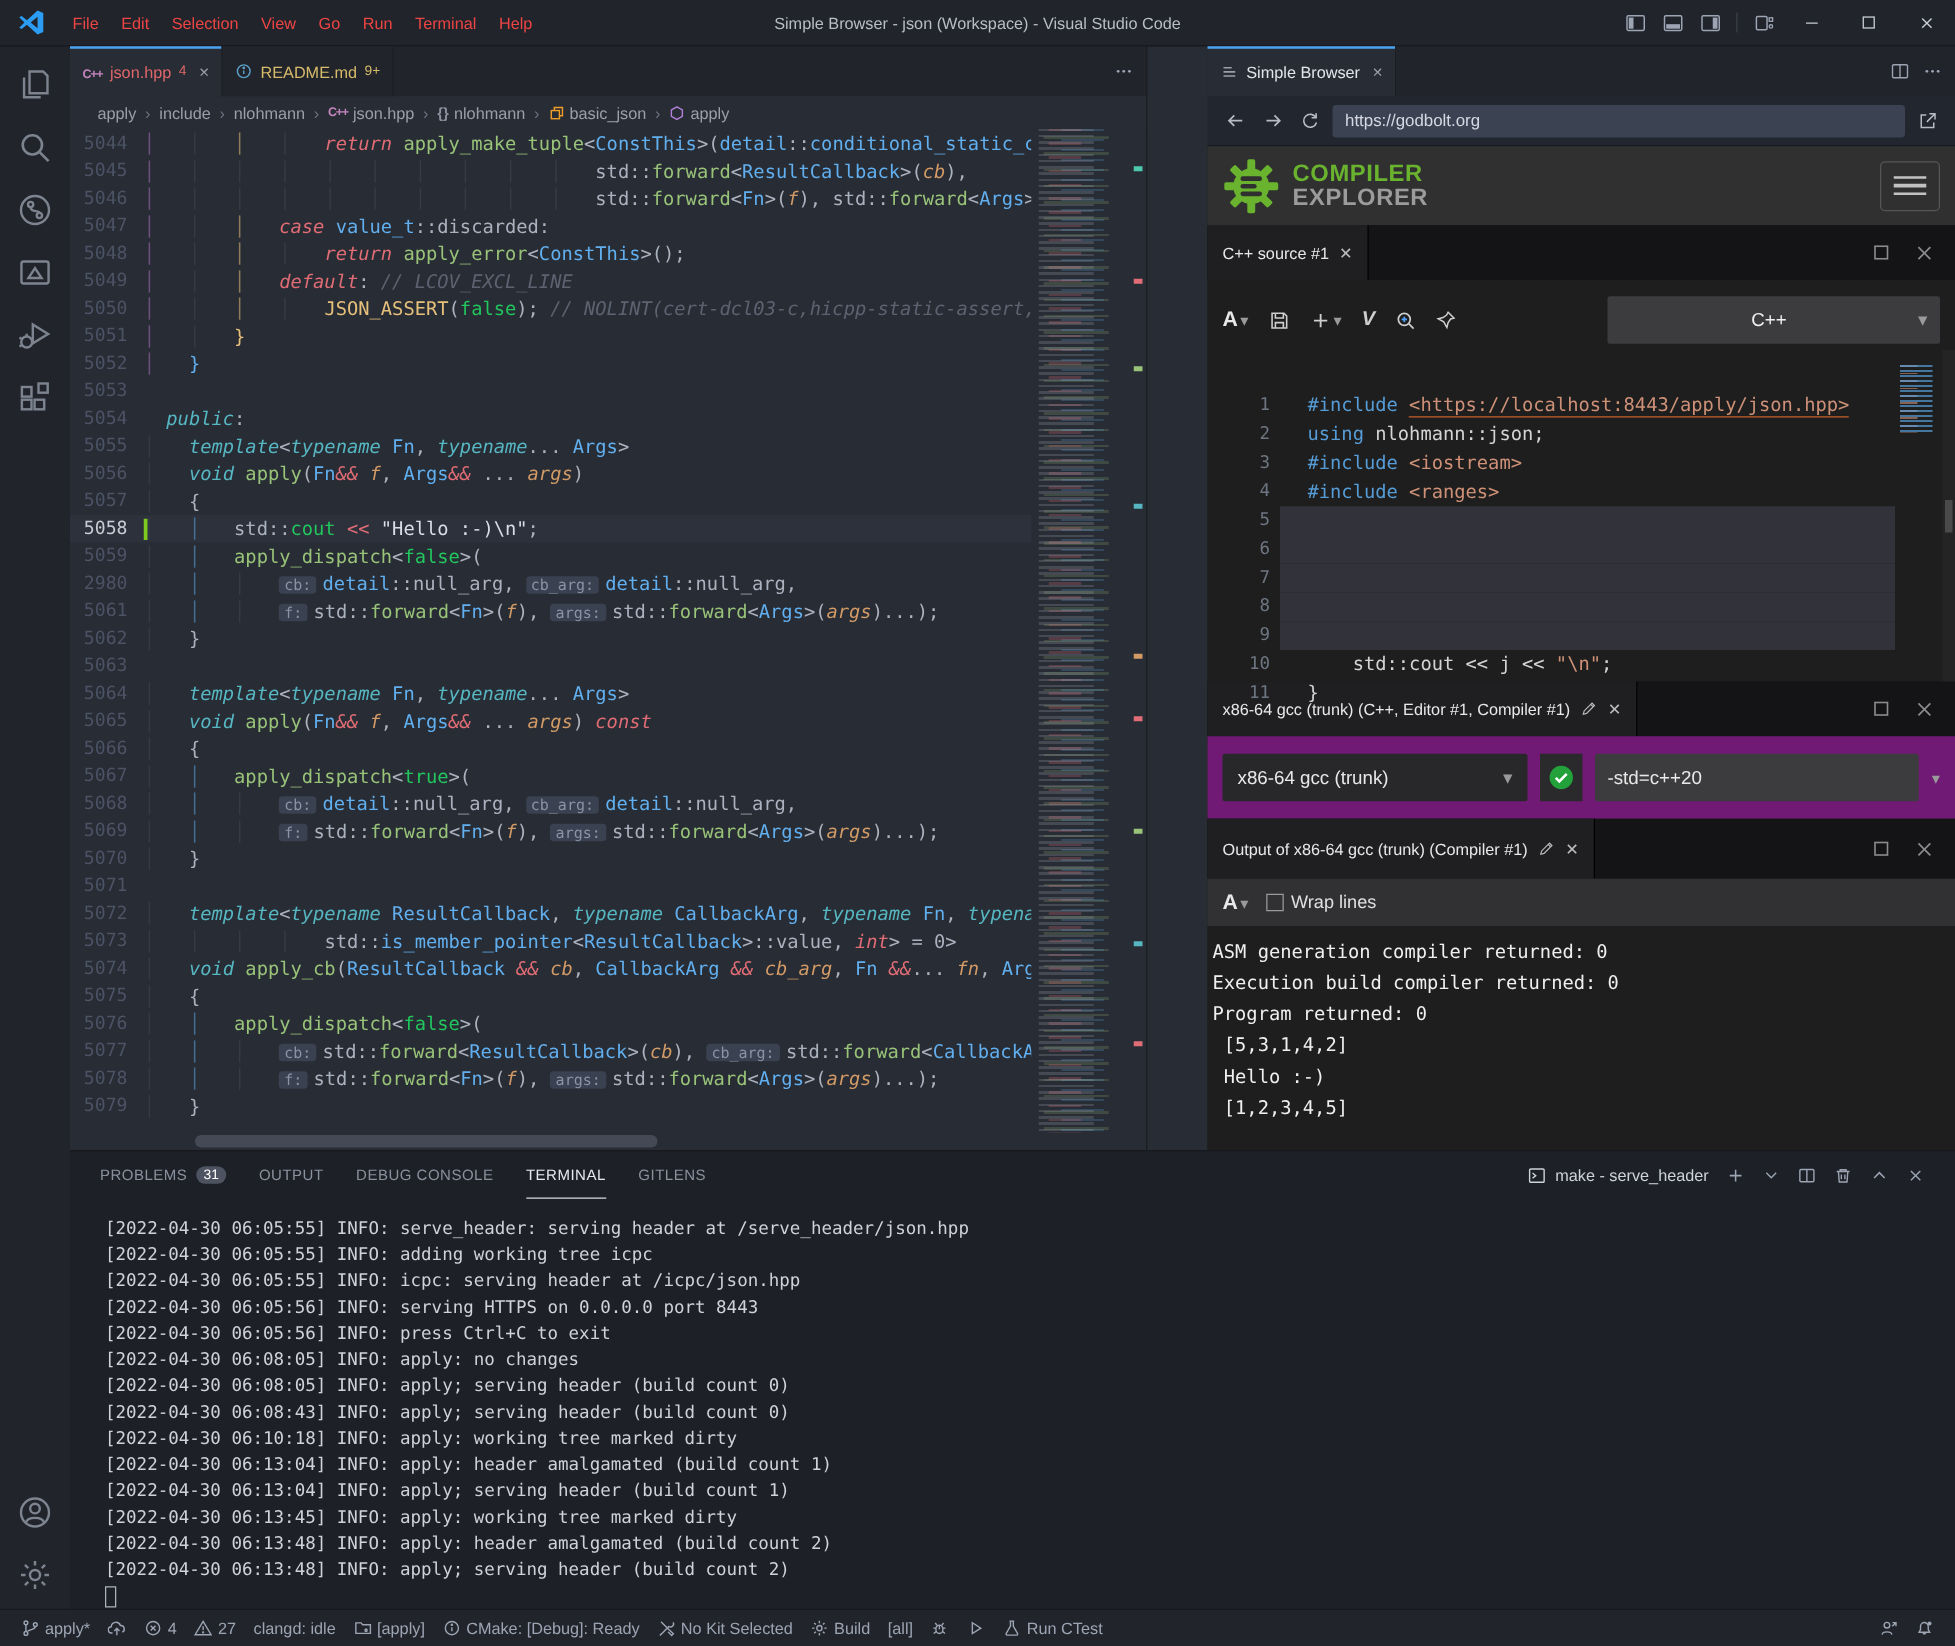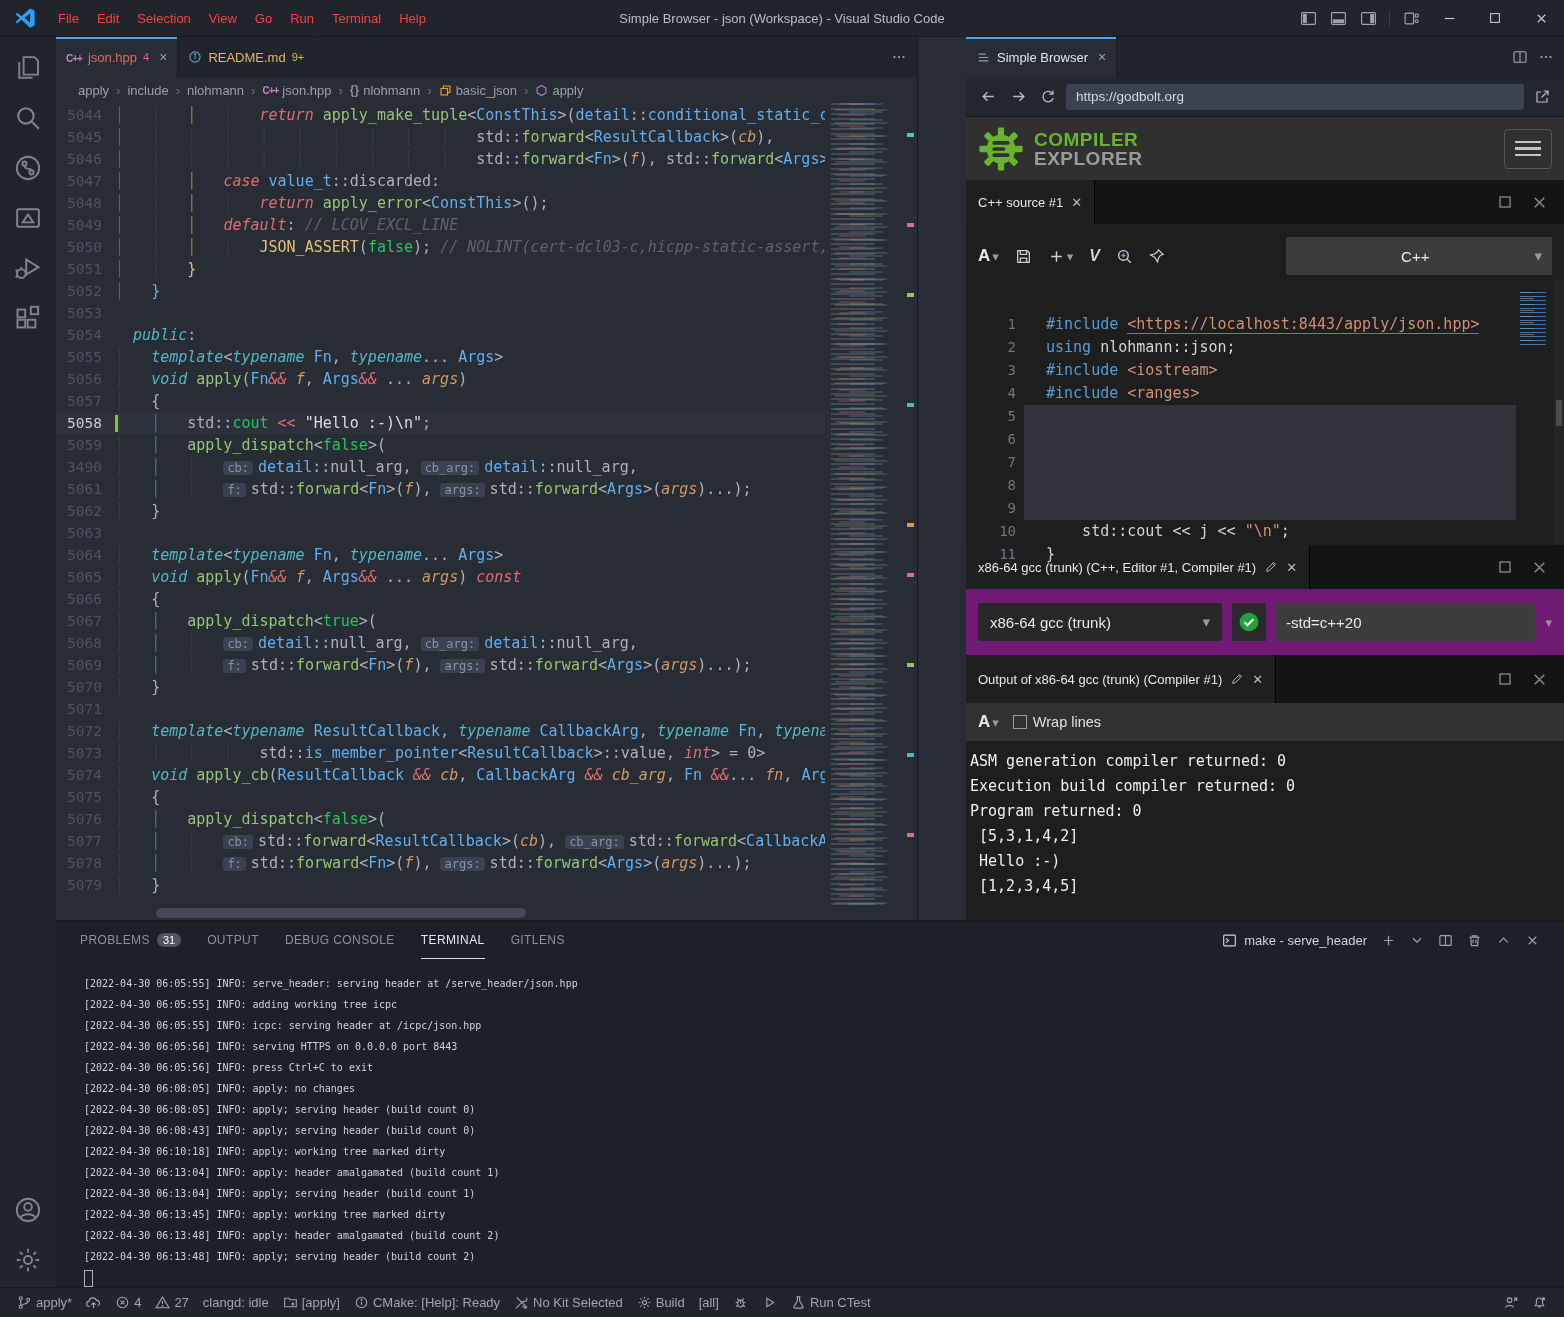--- a/index.html
+++ b/index.html
@@ -112,21 +112,21 @@
 
   
   .bottom-panel{height:367px;background:#1d2127;border-top:1px solid #17191e;display:flex;flex-direction:column;}
   .panel-tabs{height:38px;display:flex;align-items:center;padding:0 24px;gap:26px;}
   .ptab{color:#8a919e;font-size:12px;letter-spacing:.4px;height:100%;display:flex;align-items:center;gap:7px;border-bottom:1px solid transparent;}
   .ptab.active{color:#e6e9ee;border-bottom-color:#d7dae0;}
   .pbadge{background:#4d5360;color:#fff;border-radius:9px;padding:1px 6px;font-size:11px;letter-spacing:0;}
   .panel-right{margin-left:auto;display:flex;align-items:center;gap:14px;color:#9da5b4;}
   .term-sel{display:flex;align-items:center;gap:7px;color:#cfd3da;font-size:13px;}
   .terminal{flex:1;padding:14px 0 0 28px;overflow:hidden;}
-  .tline{font-family:"DejaVu Sans Mono",monospace;font-size:10px;line-height:21px;color:#cfd2d8;white-space:pre;}
+  .tline{font-family:"DejaVu Sans Mono",monospace;font-size:14px;line-height:21px;color:#cfd2d8;white-space:pre;}
   .tcur{display:inline-block;width:9px;height:17px;border:1px solid #aeb3bb;vertical-align:middle;}
 
   
   .statusbar{height:30px;background:#21252b;border-top:1px solid #17191e;display:flex;align-items:center;padding:0 10px;color:#9da5b4;font-size:13px;}
   .sb-item{display:flex;align-items:center;gap:4px;padding:0 7px;height:100%;}
   .sb-right{margin-left:auto;display:flex;align-items:center;}
   .sb-item svg{width:15px;height:15px;}
 </style>
 </head>
 <body>
@@ -386,21 +386,21 @@
               <div class="cl ">
      <span class="ln">5057</span><span class="ct"><span class="tk-g">│   </span><span class="tk-w">{</span></span>
    </div>
               <div class="cl cur">
      <span class="ln">5058</span><span class="ct"><span class="caret"></span><span class="tk-g">│   </span><span class="tk-gb">│   </span><span class="tk-w">std::</span><span class="tk-bl">cout</span><span class="tk-kw"> &lt;&lt; </span><span class="tk-st">"Hello :-)\n"</span><span class="tk-w">;</span></span>
    </div>
               <div class="cl ">
      <span class="ln">5059</span><span class="ct"><span class="tk-g">│   </span><span class="tk-gb">│   </span><span class="tk-fn">apply_dispatch</span><span class="tk-w">&lt;</span><span class="tk-bl">false</span><span class="tk-w">&gt;(</span></span>
    </div>
               <div class="cl ">
-     <span class="ln">3490</span><span class="ct"><span class="tk-g">│   </span><span class="tk-gb">│   </span><span class="tk-g">│   </span><span class="tk-hint">cb:</span><span class="tk-ty">detail</span><span class="tk-w">::null_arg, </span><span class="tk-hint">cb_arg:</span><span class="tk-ty">detail</span><span class="tk-w">::null_arg,</span></span>
+     <span class="ln">2980</span><span class="ct"><span class="tk-g">│   </span><span class="tk-gb">│   </span><span class="tk-g">│   </span><span class="tk-hint">cb:</span><span class="tk-ty">detail</span><span class="tk-w">::null_arg, </span><span class="tk-hint">cb_arg:</span><span class="tk-ty">detail</span><span class="tk-w">::null_arg,</span></span>
    </div>
               <div class="cl ">
      <span class="ln">5061</span><span class="ct"><span class="tk-g">│   </span><span class="tk-gb">│   </span><span class="tk-g">│   </span><span class="tk-hint">f:</span><span class="tk-w">std::</span><span class="tk-fn">forward</span><span class="tk-w">&lt;</span><span class="tk-ty">Fn</span><span class="tk-w">&gt;(</span><span class="tk-va">f</span><span class="tk-w">), </span><span class="tk-hint">args:</span><span class="tk-w">std::</span><span class="tk-fn">forward</span><span class="tk-w">&lt;</span><span class="tk-ty">Args</span><span class="tk-w">&gt;(</span><span class="tk-va">args</span><span class="tk-w">)...);</span></span>
    </div>
               <div class="cl ">
      <span class="ln">5062</span><span class="ct"><span class="tk-g">│   </span><span class="tk-w">}</span></span>
    </div>
               <div class="cl ">
      <span class="ln">5063</span><span class="ct"></span>
    </div>
@@ -879,21 +879,21 @@
       <span>[apply]</span>
     </span>
     <span class="sb-item">
       <svg viewBox="0 0 16 16">
         <g fill="none" stroke="currentColor" stroke-width="1.2">
           <circle cx="8" cy="8" r="5.6"></circle>
           <path d="M8 7.2v3.4"></path>
           <circle cx="8" cy="5.1" r=".5" fill="currentColor"></circle>
         </g>
       </svg>
-      <span>CMake: [Help]: Ready</span>
+      <span>CMake: [Debug]: Ready</span>
     </span>
     <span class="sb-item">
       <svg viewBox="0 0 16 16">
         <g fill="none" stroke="currentColor" stroke-width="1.2">
           <path d="M3 2.5l7.5 7.5M13.3 3a2.6 2.6 0 0 1-3.6 3.6L3.6 12.7 2 14.2"></path>
           <path d="M10.4 9.8l3.1 3.1-1.4 1.4-3.1-3.1"></path>
         </g>
       </svg>
       <span>No Kit Selected</span>
     </span>

